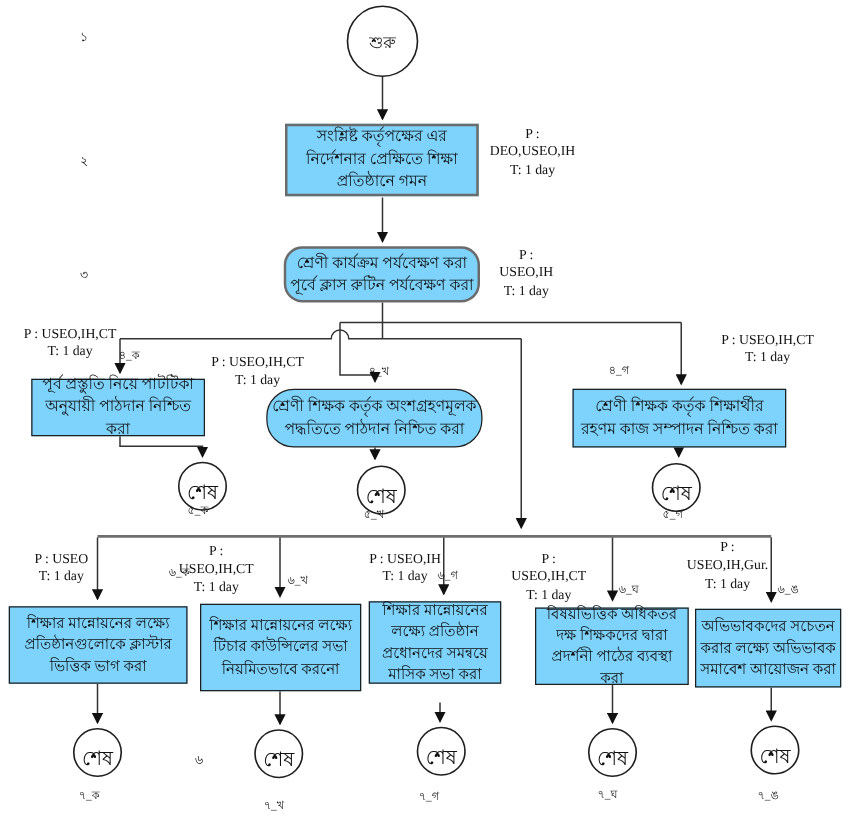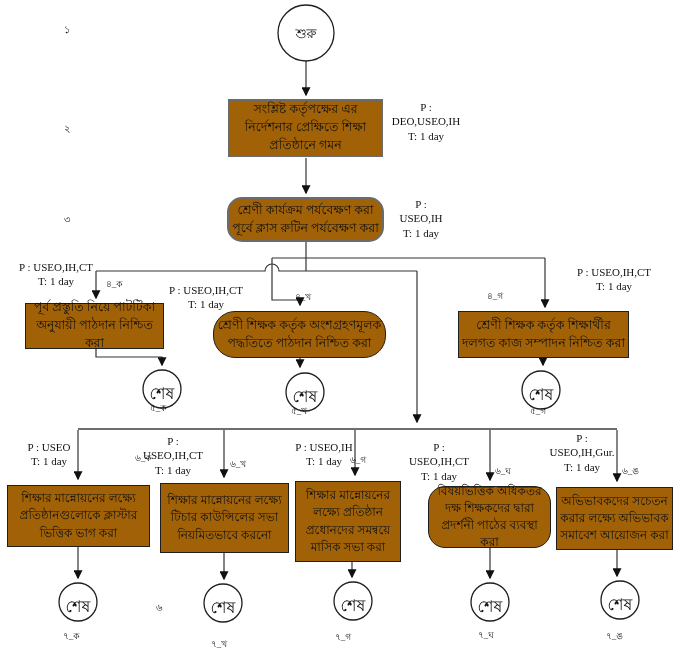--- a/index.html
+++ b/index.html
@@ -3,21 +3,21 @@
 <meta charset="utf-8">
 <style>
   html,body{margin:0;padding:0;background:#fff;}
   #canvas{
     position:relative;width:678px;height:653px;background:#ffffff;
     font-family:"Liberation Serif","DejaVu Serif",serif;color:#111;
     overflow:hidden;
   }
   #wires{position:absolute;left:0;top:0;}
   .box{
-    position:absolute;background:#a16207;border:1.5px solid #1f1f1f;
+    position:absolute;background:#7dd3fc;border:1.5px solid #1f1f1f;
     display:flex;align-items:center;justify-content:center;
     text-align:center;white-space:pre-line;
     font-size:12.5px;line-height:1.42;padding:13px 2px;box-sizing:border-box;
   }
   .box.heavy{border:2.5px solid #6b6b6b;}
   .plab{
     position:absolute;font-size:11px;line-height:1.3;text-align:center;
     white-space:pre-line;color:#111;
   }
   .blab{position:absolute;font-size:9px;color:#111;}
@@ -92,32 +92,32 @@
   <div class="box heavy" style="left:228px;top:99px;width:155px;height:58px;">সংশ্লিষ্ট কর্তৃপক্ষের  এর
 নির্দেশনার প্রেক্ষিতে শিক্ষা
 প্রতিষ্ঠানে গমন</div>
   <div class="box heavy" style="left:227px;top:197px;width:157px;height:45px;border-radius:15px;">শ্রেণী কার্যক্রম পর্যবেক্ষণ করা
 পূর্বে ক্লাস রুটিন পর্যবেক্ষণ করা</div>
   <div class="box" style="left:25px;top:303px;width:139px;height:46px;">পূর্ব প্রস্তুতি নিয়ে পাটটিকা
 অনুযায়ী পাঠদান নিশ্চিত করা</div>
   <div class="box" style="left:213px;top:311px;width:173px;height:47px;border-radius:22px;">শ্রেণী শিক্ষক কর্তৃক অংশগ্রহণমূলক
 পদ্ধতিতে পাঠদান নিশ্চিত করা</div>
   <div class="box" style="left:458px;top:311px;width:171px;height:47px;">শ্রেণী শিক্ষক কর্তৃক শিক্ষার্থীর
-দলগত কাজ সম্পাদন নিশ্চিত করা</div>
+রহণম কাজ সম্পাদন নিশ্চিত করা</div>
   <div class="box" style="left:7px;top:485px;width:143px;height:62px;font-size:12px;">শিক্ষার মান্নোয়নের লক্ষ্যে
 প্রতিষ্ঠানগুলোকে ক্লাস্টার
 ভিত্তিক ভাগ করা</div>
   <div class="box" style="left:160px;top:483px;width:129px;height:70px;font-size:12px;">শিক্ষার মান্নোয়নের লক্ষ্যে
 টিচার কাউন্সিলের সভা
 নিয়মিতভাবে করনো</div>
-  <div class="box" style="left:295px;top:481px;width:106px;height:81px;font-size:12px;">শিক্ষার মান্নোয়নের
+  <div class="box" style="left:295px;top:481px;width:106px;height:66px;font-size:12px;">শিক্ষার মান্নোয়নের
 লক্ষ্যে প্রতিষ্ঠান
 প্রধোনদের সমন্বয়ে
 মাসিক সভা করা</div>
-  <div class="box" style="left:428px;top:486px;width:123px;height:62px;font-size:12px;border-radius:17px;">বিষয়ভিত্তিক অধিকতর
+  <div class="box" style="left:428px;top:486px;width:123px;height:62px;font-size:12px;">বিষয়ভিত্তিক অধিকতর
 দক্ষ শিক্ষকদের দ্বারা
 প্রদর্শনী পাঠের ব্যবস্থা করা</div>
   <div class="box" style="left:556px;top:487px;width:117px;height:63px;font-size:12px;">অভিভাবকদের সচেতন
 করার লক্ষ্যে অভিভাবক
 সমাবেশ আয়োজন করা</div>
 
   <div class="plab" style="left:385px;top:100px;width:82px;">P :
 DEO,USEO,IH
 T: 1 day</div>
   <div class="plab" style="left:390px;top:197px;width:62px;">P :
@@ -136,21 +136,21 @@
 T: 1 day</div>
   <div class="plab" style="left:286px;top:440px;width:76px;">P : USEO,IH
 T: 1 day</div>
   <div class="plab" style="left:404px;top:440px;width:70px;">P :
 USEO,IH,CT
 T: 1 day</div>
   <div class="plab" style="left:533px;top:431px;width:98px;">P :
 USEO,IH,Gur.
 T: 1 day</div>
 
-  <div class="blab" style="left:106px;top:277px;text-align:right;">৪_ক</div>
+  <div class="blab" style="left:95px;top:277px;text-align:right;">৪_ক</div>
   <div class="blab" style="left:295px;top:290px;">৪_খ</div>
   <div class="blab" style="left:487px;top:289px;">৪_গ</div>
   <div class="blab" style="left:95px;top:451px;margin-left:40px;">৬_ক</div>
   <div class="blab" style="left:230px;top:457px;">৬_খ</div>
   <div class="blab" style="left:350px;top:453px;">৬_গ</div>
   <div class="blab" style="left:495px;top:464px;">৬_ঘ</div>
   <div class="blab" style="left:622px;top:464px;">৬_ঙ</div>
 
   <div class="elab" style="left:150px;top:401px;">৫_ক</div>
   <div class="elab" style="left:291px;top:404px;">৫_খ</div>

